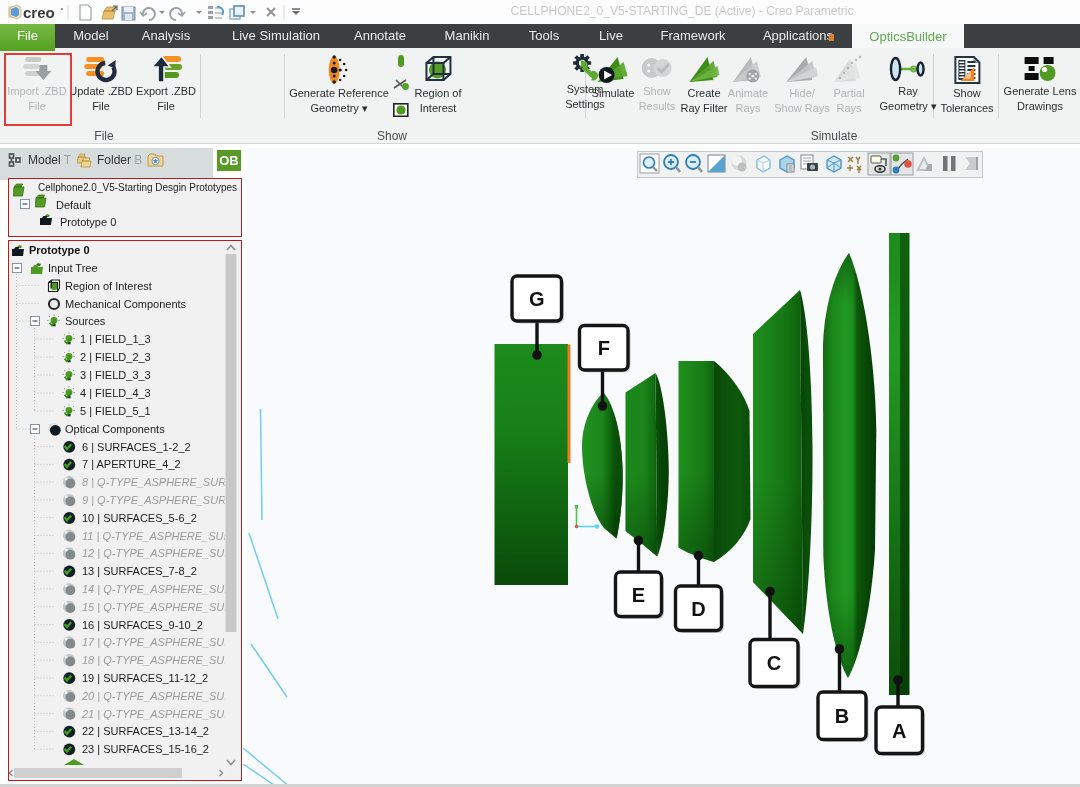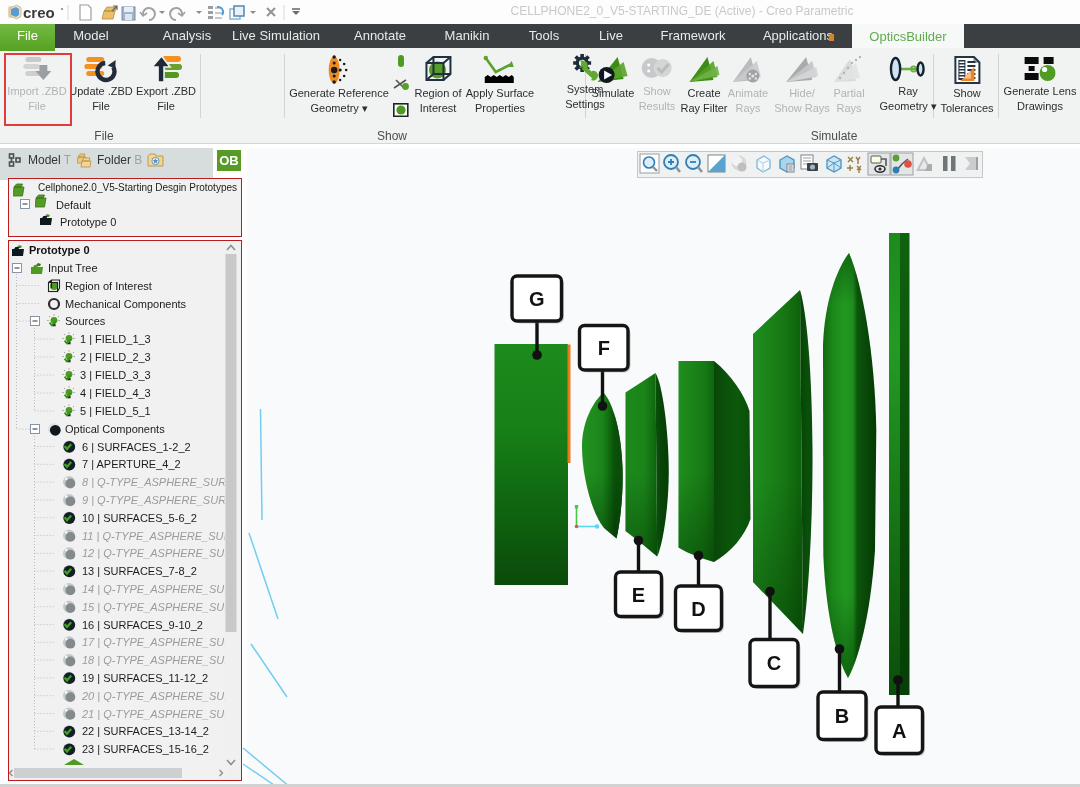--- a/index.html
+++ b/index.html
@@ -81,21 +81,21 @@
       </g>
       <path d="M186 8 l3 3 l3 -3" fill="#8a8f93"></path>
       <path d="M203 5 l8 8 M211 5 l-8 8" stroke="#8f9498" stroke-width="2"></path>
       <path d="M220 2 v15" stroke="#d9d9d9" stroke-width="1"></path>
       <path d="M228 8 l4 4 l4 -4" fill="#6a6f73"></path>
       <path d="M228 6 h8" stroke="#6a6f73" stroke-width="1.6"></path>
     </svg>
   </div>
   <div id="menubar">
     <span class="mitem" style="left:91px;">Model</span>
-    <span class="mitem" style="left:187px;text-align:right;">Analysis</span>
+    <span class="mitem" style="left:166px;text-align:right;">Analysis</span>
     <span class="mitem" style="left:276px;">Live Simulation</span>
     <span class="mitem" style="left:380px;">Annotate</span>
     <span class="mitem" style="left:467px;">Manikin</span>
     <span class="mitem" style="left:544px;">Tools</span>
     <span class="mitem" style="left:611px;">Live</span>
     <span class="mitem" style="left:693px;">Framework</span>
     <span class="mitem" style="left:798px;">Applications</span>
     <span style="position:absolute; left:829px; top:10px; width:5px; height:7px; background:#d9822b;"></span>
   </div>
   <div id="filetab">File</div>
@@ -162,28 +162,20 @@
     </svg>
     <div class="rbtn" style="left:438px; top:7px;">
       <svg class="ric" width="32" height="30" viewBox="0 0 32 30">
         <circle cx="15" cy="15" r="8.5" fill="#569c2b"></circle>
         <g stroke="#20303f" stroke-width="2" fill="none">
           <rect x="4" y="8" width="17" height="17"></rect>
           <path d="M4 8 L11 2 L28 2 L28 19 L21 25 M11 2 L11 19 M28 2 L21 8 M11 19 L4 25 M11 19 L28 19"></path>
         </g>
       </svg>
       Region of<br>Interest</div>
-    <div class="rbtn" style="left:500px; top:7px;">
-      <svg class="ric" width="34" height="30" viewBox="0 0 34 30">
-        <path d="M2 22 l3 -2 l3 2 l3 -2 l3 2 l3 -2 l3 2 l3 -2 l3 2 l3 -2 l2 2 l0 6 l-29 0 Z" fill="#000"></path>
-        <path d="M3 3 L13 17 L27 10" stroke="#5ca02f" stroke-width="2.6" fill="none"></path>
-        <circle cx="3" cy="3" r="2.2" fill="#5ca02f"></circle>
-        <path d="M29 6 L31 12 L24 12 Z" fill="#5ca02f"></path>
-      </svg>
-      Apply Surface<br>Properties</div>
     <div class="rbtn" style="left:558px; top:3px;margin-left:27px;">
       <svg class="ric" width="32" height="30" viewBox="0 0 32 30">
         <g fill="#1d2c3b">
           <circle cx="13" cy="12" r="6.5"></circle>
           <g stroke="#1d2c3b" stroke-width="3.6">
             <path d="M13 3 v4 M13 17 v4 M4 12 h4 M18 12 h4 M6.5 5.5 l2.8 2.8 M16.7 15.7 l2.8 2.8 M19.5 5.5 l-2.8 2.8 M9.3 15.7 l-2.8 2.8"></path>
           </g>
         </g>
         <circle cx="13" cy="12" r="3.2" fill="#f1f2f2"></circle>
         <path d="M14 16 L25 26" stroke="#62a833" stroke-width="4.6"></path>

